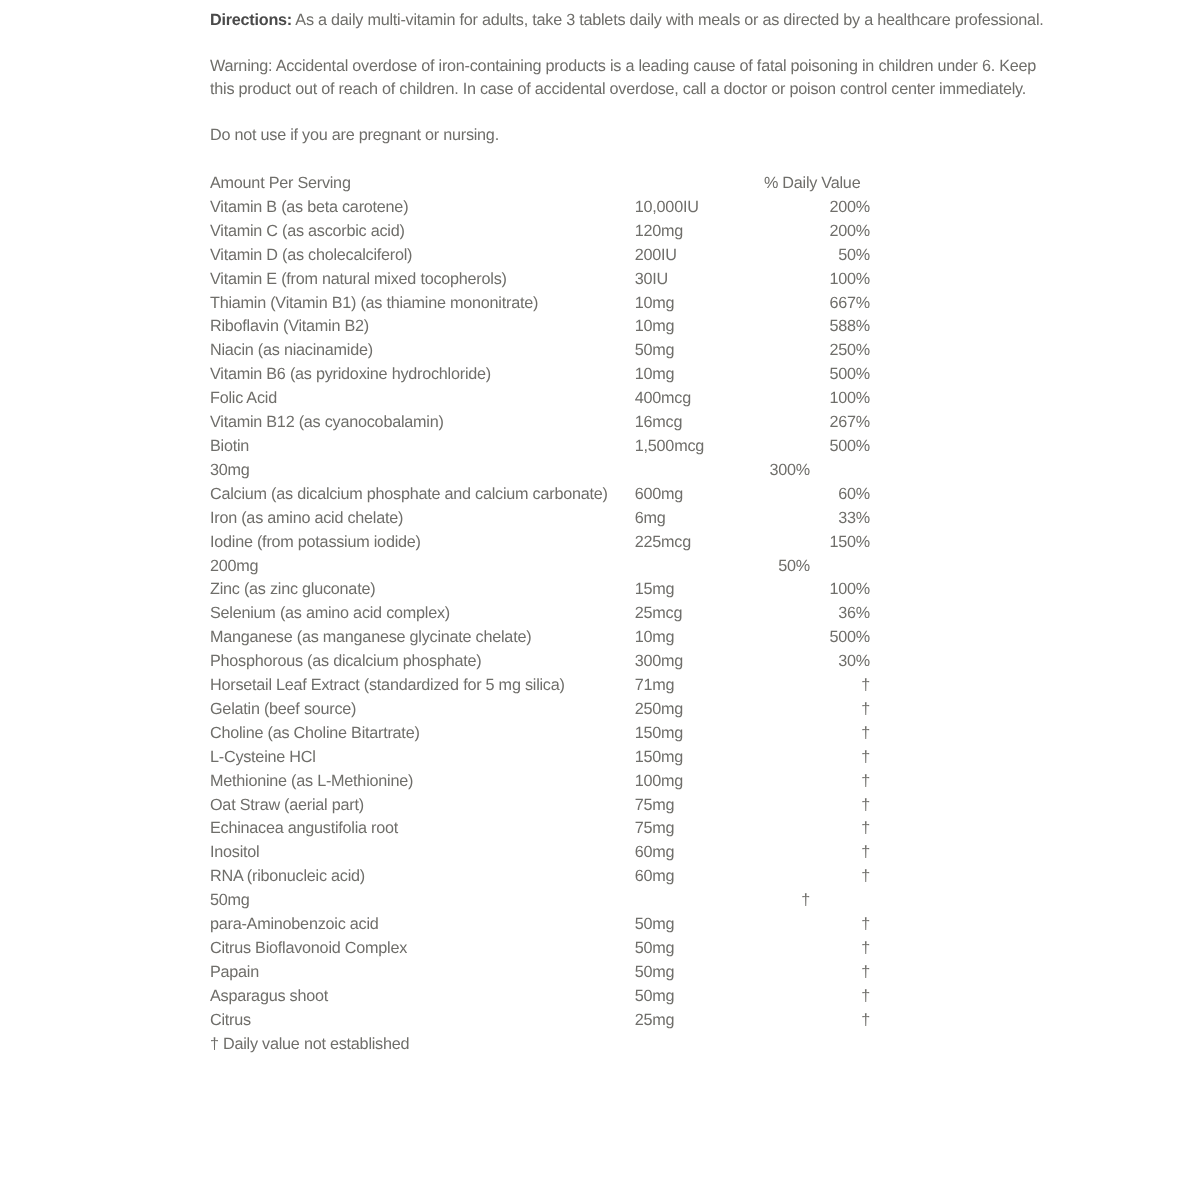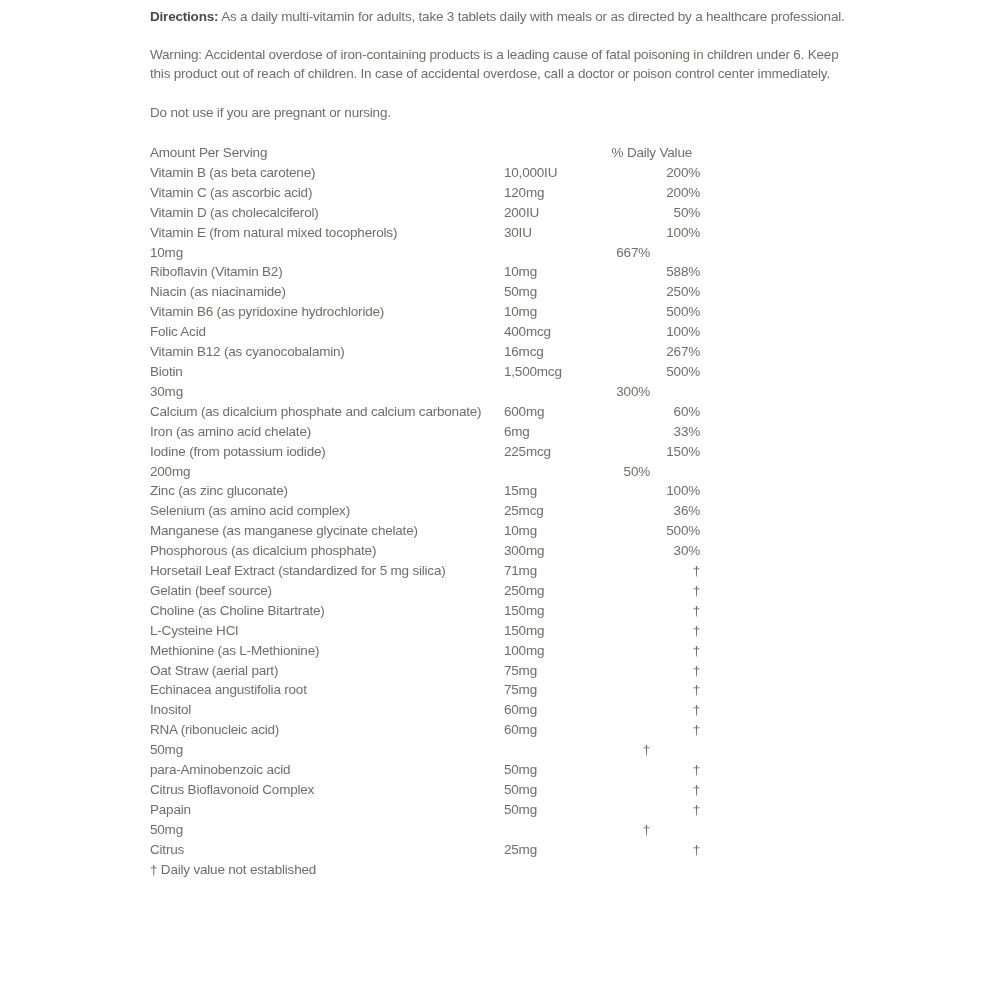--- a/index.html
+++ b/index.html
@@ -11,20 +11,21 @@
     width: 1000px;
     height: 1000px;
     overflow: hidden;
     font-family: "Liberation Sans", sans-serif;
     font-size: 13.5px;
     letter-spacing: -0.2px;
     color: #6f6e6a;
   }
   .content {
     padding: 7px 4px 0 150px;
+    margin-left: 25px;
   }
   .para {
     width: 705px;
     line-height: 19px;
     margin: 0;
   }
   b, strong {
     color: #4a4a4a;
     font-weight: bold;
   }
@@ -105,20 +106,21 @@
     <span class="c-dv">50%</span>
   </div>
 
   <div class="t-row">
     <span class="c-name">Vitamin E (from natural mixed tocopherols)</span>
     <span class="c-amt">30IU</span>
     <span class="c-dv">100%</span>
   </div>
 
   <div class="t-row">
+    <span class="c-name">Thiamin (Vitamin B1) (as thiamine mononitrate)</span>
     <span class="c-amt">10mg</span>
     <span class="c-dv">667%</span>
   </div>
 
   <div class="t-row">
     <span class="c-name">Riboflavin (Vitamin B2)</span>
     <span class="c-amt">10mg</span>
     <span class="c-dv">588%</span>
   </div>
 
@@ -275,20 +277,21 @@
     <span class="c-dv">†</span>
   </div>
 
   <div class="t-row">
     <span class="c-name">Papain</span>
     <span class="c-amt">50mg</span>
     <span class="c-dv">†</span>
   </div>
 
   <div class="t-row">
+    <span class="c-name">Asparagus shoot</span>
     <span class="c-amt">50mg</span>
     <span class="c-dv">†</span>
   </div>
 
   <div class="t-row">
     <span class="c-name">Citrus</span>
     <span class="c-amt">25mg</span>
     <span class="c-dv">†</span>
   </div>
 </div>

